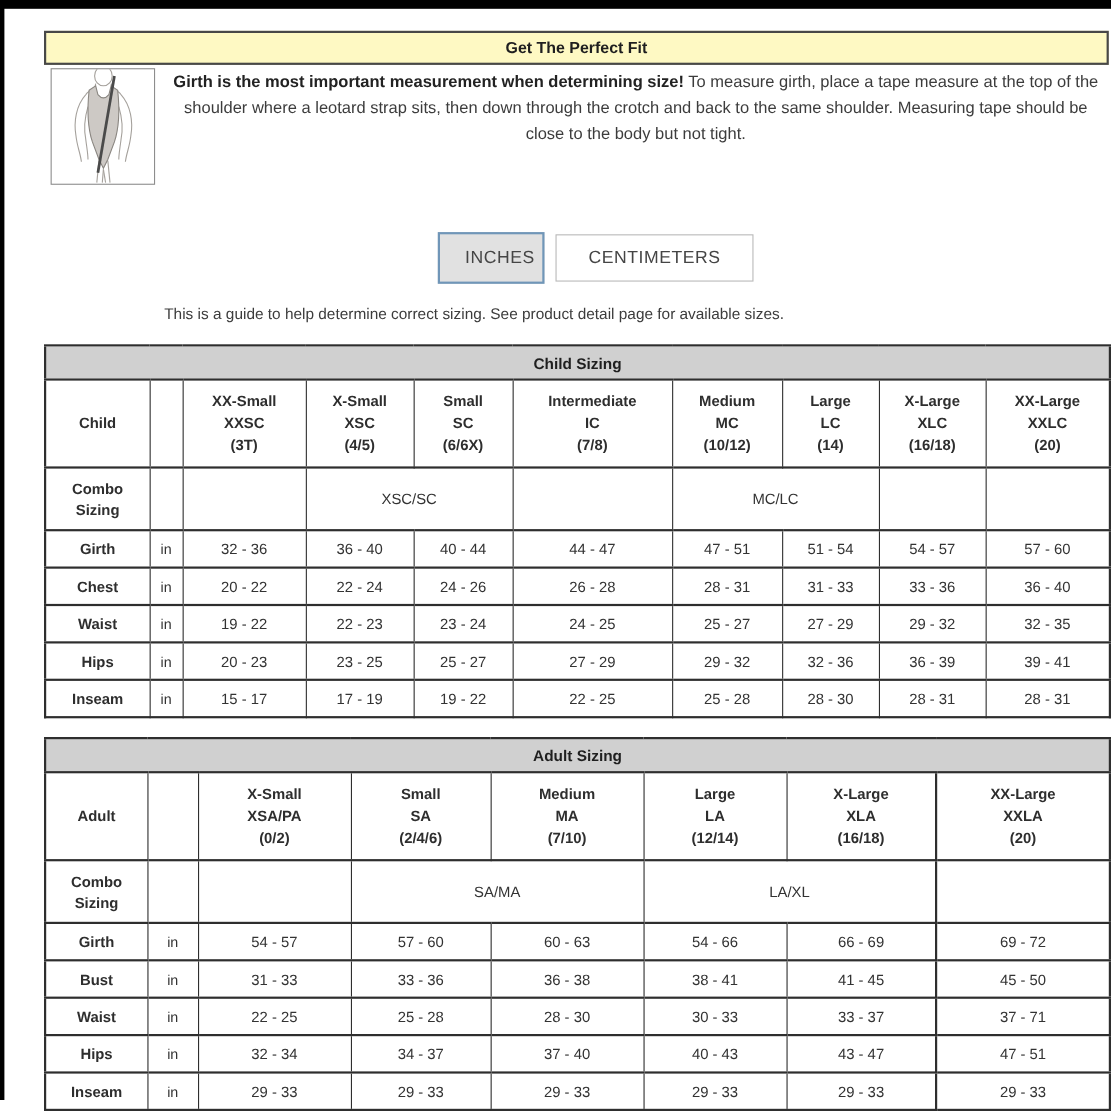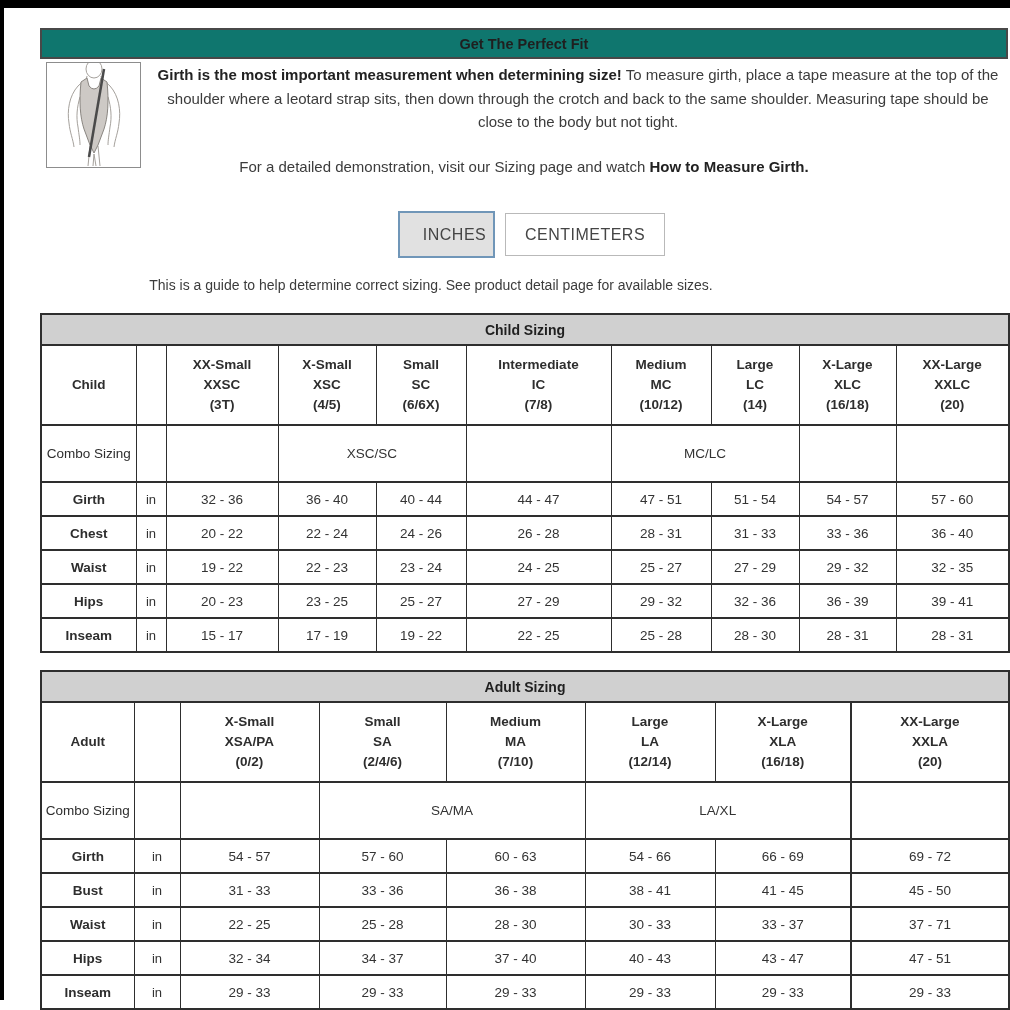--- a/index.html
+++ b/index.html
@@ -3,60 +3,60 @@
 <meta charset="utf-8">
 <style>
   html,body{margin:0;padding:0;background:#fff;}
   #page{position:relative;width:1010px;height:1010px;background:#fff;overflow:hidden;
         font-family:"Liberation Sans","DejaVu Sans",sans-serif;color:#3a3a3a;}
 
   .black-bar-top{position:absolute;left:0;top:0;width:1010px;height:8px;background:#000;}
   .black-bar-left{position:absolute;left:0;top:0;width:4px;height:1000px;background:#000;}
 
   .title-bar{position:absolute;left:40px;top:28px;width:964px;height:27px;
-             background:#0f766e;border:2px solid #484848;
+             background:#fef9c3;border:2px solid #484848;
              display:flex;align-items:center;justify-content:center;
              font-weight:bold;font-size:14.5px;color:#1f1f1f;}
 
   .fit-figure{position:absolute;left:46px;top:62px;width:93px;height:104px;
               border:1px solid #8d8d8d;background:#fff;}
 
   .intro-para{position:absolute;left:150px;top:63px;width:856px;
               text-align:center;font-size:15px;line-height:23.5px;color:#3c3c3c;}
   .intro-para b{color:#222;}
 
   .demo-line{position:absolute;left:40px;top:158px;width:968px;
              text-align:center;font-size:15px;color:#3c3c3c;}
   .demo-line b{color:#222;}
 
   .unit-btn{position:absolute;display:flex;align-items:center;justify-content:center;
             font-size:16px;color:#454545;cursor:pointer;box-sizing:border-box;
             letter-spacing:.5px;}
   .btn-inches{left:398px;top:211px;width:97px;height:47px;
               background:#e1e1e1;border:2px solid #7096b8;padding-left:16px;}
-  .btn-cm{left:505px;top:213px;width:160px;height:43px;
+  .btn-cm{left:505px;top:213px;width:180px;height:43px;
           background:#fff;border:1px solid #b9b9b9;}
 
   .guide-note{position:absolute;left:0;top:277px;width:862px;
               text-align:center;font-size:14px;color:#3c3c3c;}
 
   table.size-table{position:absolute;left:40px;border-collapse:collapse;
                    table-layout:fixed;width:968px;border:2px solid #2e2e2e;
                    font-size:13.5px;color:#333;}
   #child-table{top:313px;}
   #adult-table{top:670px;}
   .size-table td{border-left:1px solid #2e2e2e;border-top:2px solid #2e2e2e;
                  text-align:center;vertical-align:middle;padding:0 2px;
                  overflow:hidden;}
   .size-table .title-row td{background:#d0d0d0;font-weight:bold;font-size:14px;
                             color:#1f1f1f;height:29px;}
   .size-table .head-row td{height:78px;font-weight:bold;font-size:13.5px;
                            line-height:20px;color:#2e2e2e;margin-left:40px;}
   .size-table .combo-row td{height:55px;font-size:13.5px;}
-  .size-table .combo-row .row-label{font-weight:normal;line-height:19px;}
+  .size-table .combo-row .row-label{font-weight:bold;line-height:19px;}
   .size-table .data-row td{height:32px;}
   .size-table .row-label{font-weight:bold;color:#2e2e2e;}
   .size-table .unit-cell{font-size:13px;}
   .size-table td.thick-left{border-left-width:2px;}
 </style>
 </head>
 <body>
 
 <div id="page">
 
@@ -86,23 +86,20 @@
                C62,38 61,54 57,66 L51,82 L47,90 L43,82 L37,66
                C33,54 32,38 34,19 Z" fill="#cdc9c5" stroke="#8a8681" stroke-width="1"></path>
       <line x1="57" y1="6" x2="42" y2="94" stroke="#4a4a4a" stroke-width="2.5"></line>
     </svg>
   </div>
 
   <div class="intro-para">
     <b>Girth is the most important measurement when determining size!</b><span> To measure girth, place a tape measure at the top of the shoulder where a leotard strap sits, then down through the crotch and back to the same shoulder. Measuring tape should be close to the body but not tight.</span>
   </div>
 
-  <div class="demo-line">
-    <span>For a detailed demonstration, visit our Sizing page and watch </span><b>How to Measure Girth.</b>
-  </div>
 
   <div class="unit-btn btn-inches">
     <span>INCHES</span>
   </div>
   <div class="unit-btn btn-cm">
     <span>CENTIMETERS</span>
   </div>
 
   <div class="guide-note">This is a guide to help determine correct sizing. See product detail page for available sizes.</div>
 

